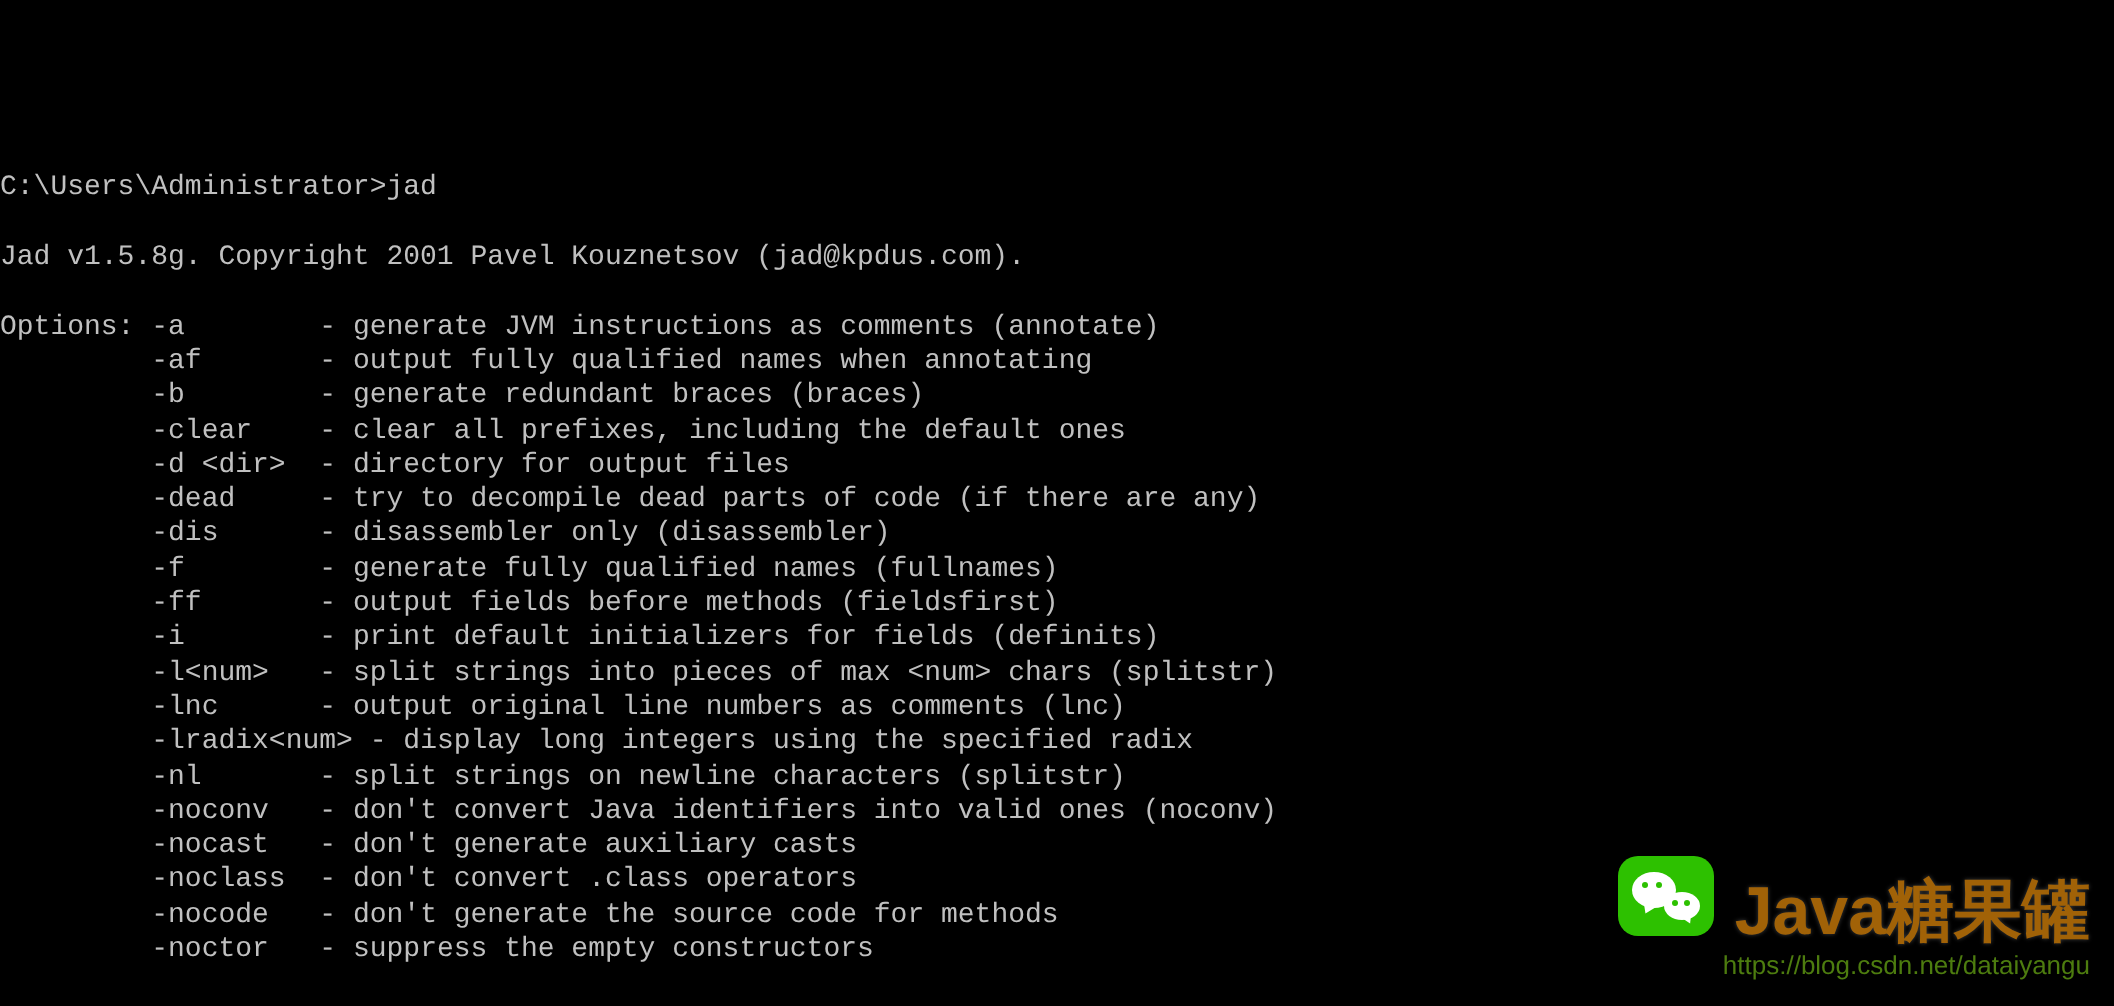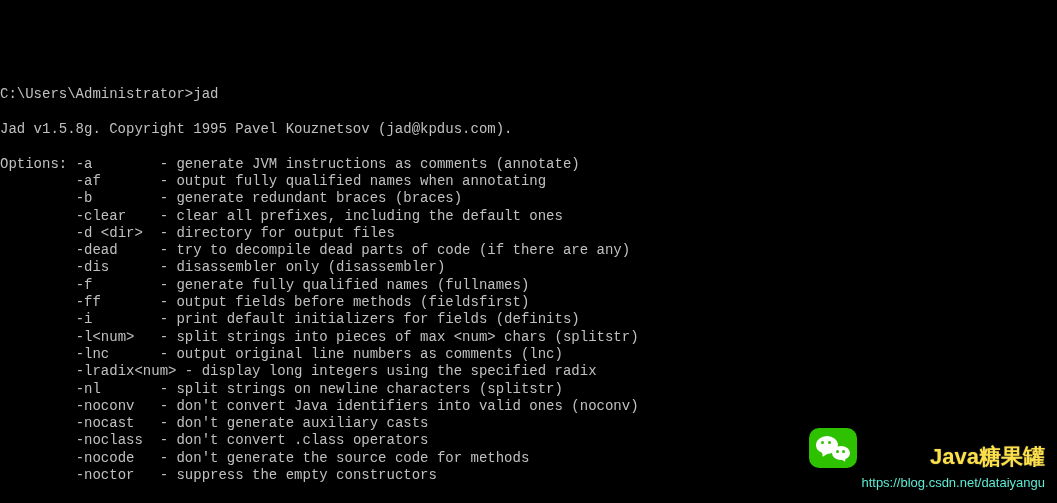--- a/index.html
+++ b/index.html
@@ -75,45 +75,45 @@
       border-right: 3px solid transparent;
       border-top: 5px solid #fff;
       transform: rotate(-25deg);
     }
     .eyes { position: absolute; background: #2dc100; width: 3px; height: 3px; border-radius: 50%; }
     .watermark-text {
       position: absolute;
       right: 12px;
       bottom: 38px;
       font-family: "Microsoft YaHei", sans-serif;
-      font-size: 22px;
+      font-size: 34px;
       font-weight: bold;
-      color: #fde047;
+      color: #a16207;
       text-shadow: 0 0 2px rgba(255,255,255,0.25);
       white-space: nowrap;
     }
     .watermark-url {
       position: absolute;
       right: 12px;
       bottom: 12px;
       font-family: Arial, sans-serif;
       font-size: 13px;
-      color: #5eead4;
+      color: #4d7c0f;
       white-space: nowrap;
       margin-left: 44px;
     }
   </style>
 </head>
 <body>
 
 
 
 <div class="terminal">
 <span class="line">C:\Users\Administrator&gt;jad</span>
-<span class="line">Jad v1.5.8g. Copyright 1995 Pavel Kouznetsov (jad@kpdus.com).</span>
+<span class="line">Jad v1.5.8g. Copyright 2001 Pavel Kouznetsov (jad@kpdus.com).</span>
 <div id="options-container"><span class="line">Options: <span>-a       </span> <span>- generate JVM instructions as comments (annotate)</span></span><span class="line">         <span>-af      </span> <span>- output fully qualified names when annotating</span></span><span class="line">         <span>-b       </span> <span>- generate redundant braces (braces)</span></span><span class="line">         <span>-clear   </span> <span>- clear all prefixes, including the default ones</span></span><span class="line">         <span>-d &lt;dir&gt; </span> <span>- directory for output files</span></span><span class="line">         <span>-dead    </span> <span>- try to decompile dead parts of code (if there are any)</span></span><span class="line">         <span>-dis     </span> <span>- disassembler only (disassembler)</span></span><span class="line">         <span>-f       </span> <span>- generate fully qualified names (fullnames)</span></span><span class="line">         <span>-ff      </span> <span>- output fields before methods (fieldsfirst)</span></span><span class="line">         <span>-i       </span> <span>- print default initializers for fields (definits)</span></span><span class="line">         <span>-l&lt;num&gt;  </span> <span>- split strings into pieces of max &lt;num&gt; chars (splitstr)</span></span><span class="line">         <span>-lnc     </span> <span>- output original line numbers as comments (lnc)</span></span><span class="line">         <span>-lradix&lt;num&gt;</span> <span>- display long integers using the specified radix</span></span><span class="line">         <span>-nl      </span> <span>- split strings on newline characters (splitstr)</span></span><span class="line">         <span>-noconv  </span> <span>- don't convert Java identifiers into valid ones (noconv)</span></span><span class="line">         <span>-nocast  </span> <span>- don't generate auxiliary casts</span></span><span class="line">         <span>-noclass </span> <span>- don't convert .class operators</span></span><span class="line">         <span>-nocode  </span> <span>- don't generate the source code for methods</span></span><span class="line">         <span>-noctor  </span> <span>- suppress the empty constructors</span></span></div>
 </div>
 
 <div class="watermark-logo">
   <div class="wechat-bubble">
     <div class="wechat-big">
       <div class="eyes" style="left:5px; top:5px;"></div>
       <div class="eyes" style="left:12px; top:5px;"></div>
     </div>
     <div class="wechat-small">

